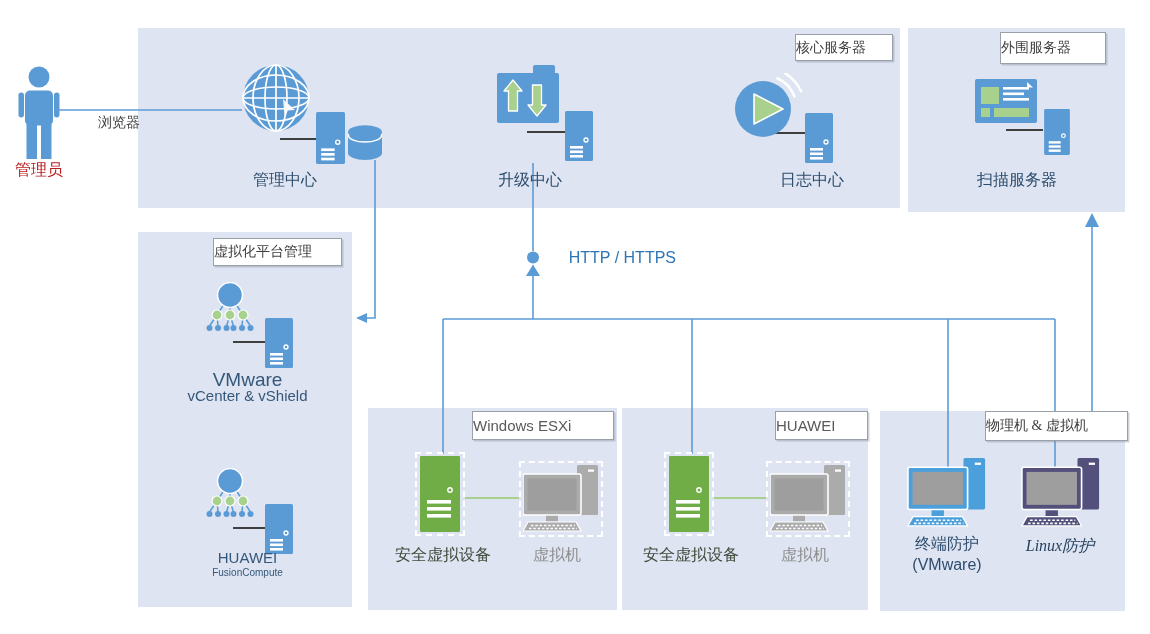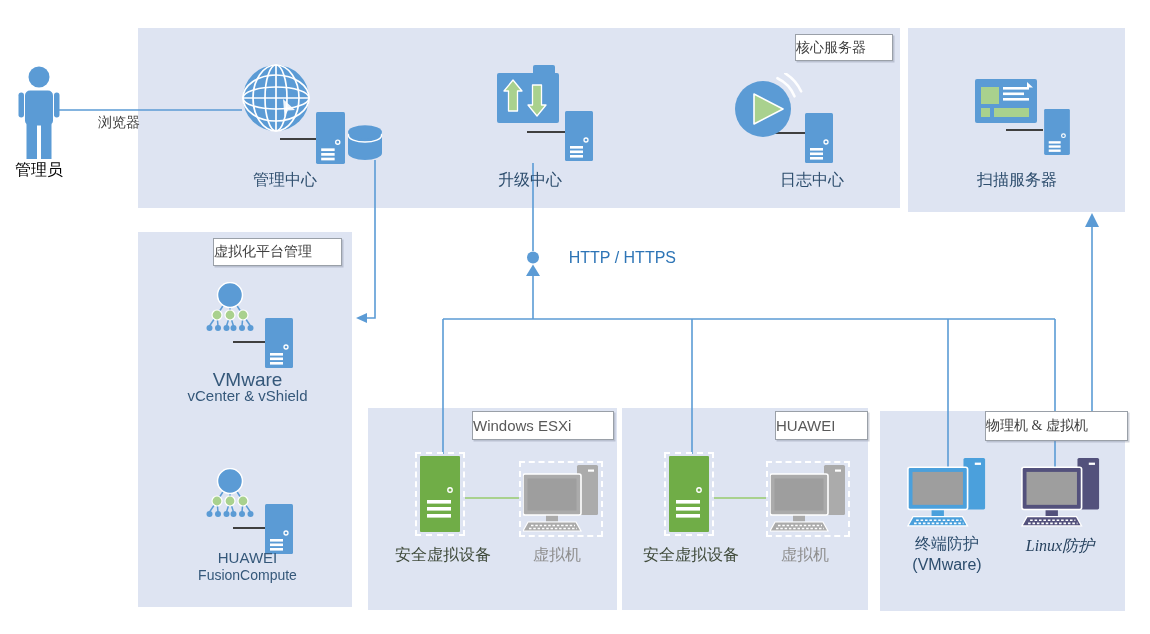--- a/index.html
+++ b/index.html
@@ -51,30 +51,30 @@
   .w-pc1{left:519px;top:461px;width:84px;height:76px;}
   .w-gs2{left:664px;top:452px;width:50px;height:84px;}
   .w-pc2{left:766px;top:461px;width:84px;height:76px;}
   .dashwrap svg{display:block;}
   .gs{width:40px;height:76px;color:#70ad47;}
   .pc{width:76px;height:68px;}
   .pc-gray{color:#ababab;}
 
   .lbl{position:absolute;text-align:center;font-size:16px;color:#2d4d6d;z-index:3;white-space:nowrap;}
   .sans-lbl{font-family:"Liberation Sans","DejaVu Sans",sans-serif;}
-  .l-admin{left:0px;top:160px;width:78px;color:#000000;}
+  .l-admin{left:0px;top:160px;width:78px;color:#b91c1c;}
   .l-browser{left:88px;top:86px;width:62px;font-size:14px;color:#3f3f3f;margin-top:28px;}
   .l-mc{left:225px;top:170px;width:120px;}
   .l-uc{left:470px;top:170px;width:120px;}
   .l-lc{left:752px;top:170px;width:120px;}
   .l-scan{left:957px;top:170px;width:120px;}
   .l-vm1a{left:185px;top:369px;width:125px;font-size:19px;color:#35587a;}
   .l-vm1b{left:175px;top:387px;width:145px;font-size:15px;color:#35587a;}
   .l-hw1a{left:185px;top:549px;width:125px;font-size:15px;color:#35587a;}
-  .l-hw1b{left:175px;top:567px;width:145px;font-size:14px;color:#35587a;}
+  .l-hw1b{left:175px;top:567px;width:145px;font-size:10px;color:#35587a;}
   .l-http{left:546px;top:249px;width:130px;text-align:right;font-size:16px;color:#2e75b6;}
   .l-sva1{left:383px;top:545px;width:120px;color:#3f4a3a;}
   .l-vmm1{left:512px;top:545px;width:90px;color:#8f8f8f;}
   .l-sva2{left:631px;top:545px;width:120px;color:#3f4a3a;}
   .l-vmm2{left:760px;top:545px;width:90px;color:#8f8f8f;}
   .l-win1{left:887px;top:534px;width:120px;}
   .l-win2{left:880px;top:556px;width:134px;}
   .l-linux{left:1000px;top:536px;width:120px;color:#26415e;font-style:italic;}
 </style>
 </head>
@@ -219,20 +219,23 @@
     </g>
     <g stroke="#A9D18E" stroke-width="2" fill="none">
       <path d="M465,498 H519"></path>
       <path d="M714,498 H766"></path>
     </g>
   </svg>
 
   <div class="tag t-core">
       <span>核心服务器</span>
     </div>
+  <div class="tag t-peri">
+      <span>外围服务器</span>
+    </div>
   <div class="tag t-virt">
       <span>虚拟化平台管理</span>
     </div>
   <div class="tag t-esxi sans">
       <span>Windows ESXi</span>
     </div>
   <div class="tag t-hw sans">
       <span>HUAWEI</span>
     </div>
   <div class="tag t-end">

